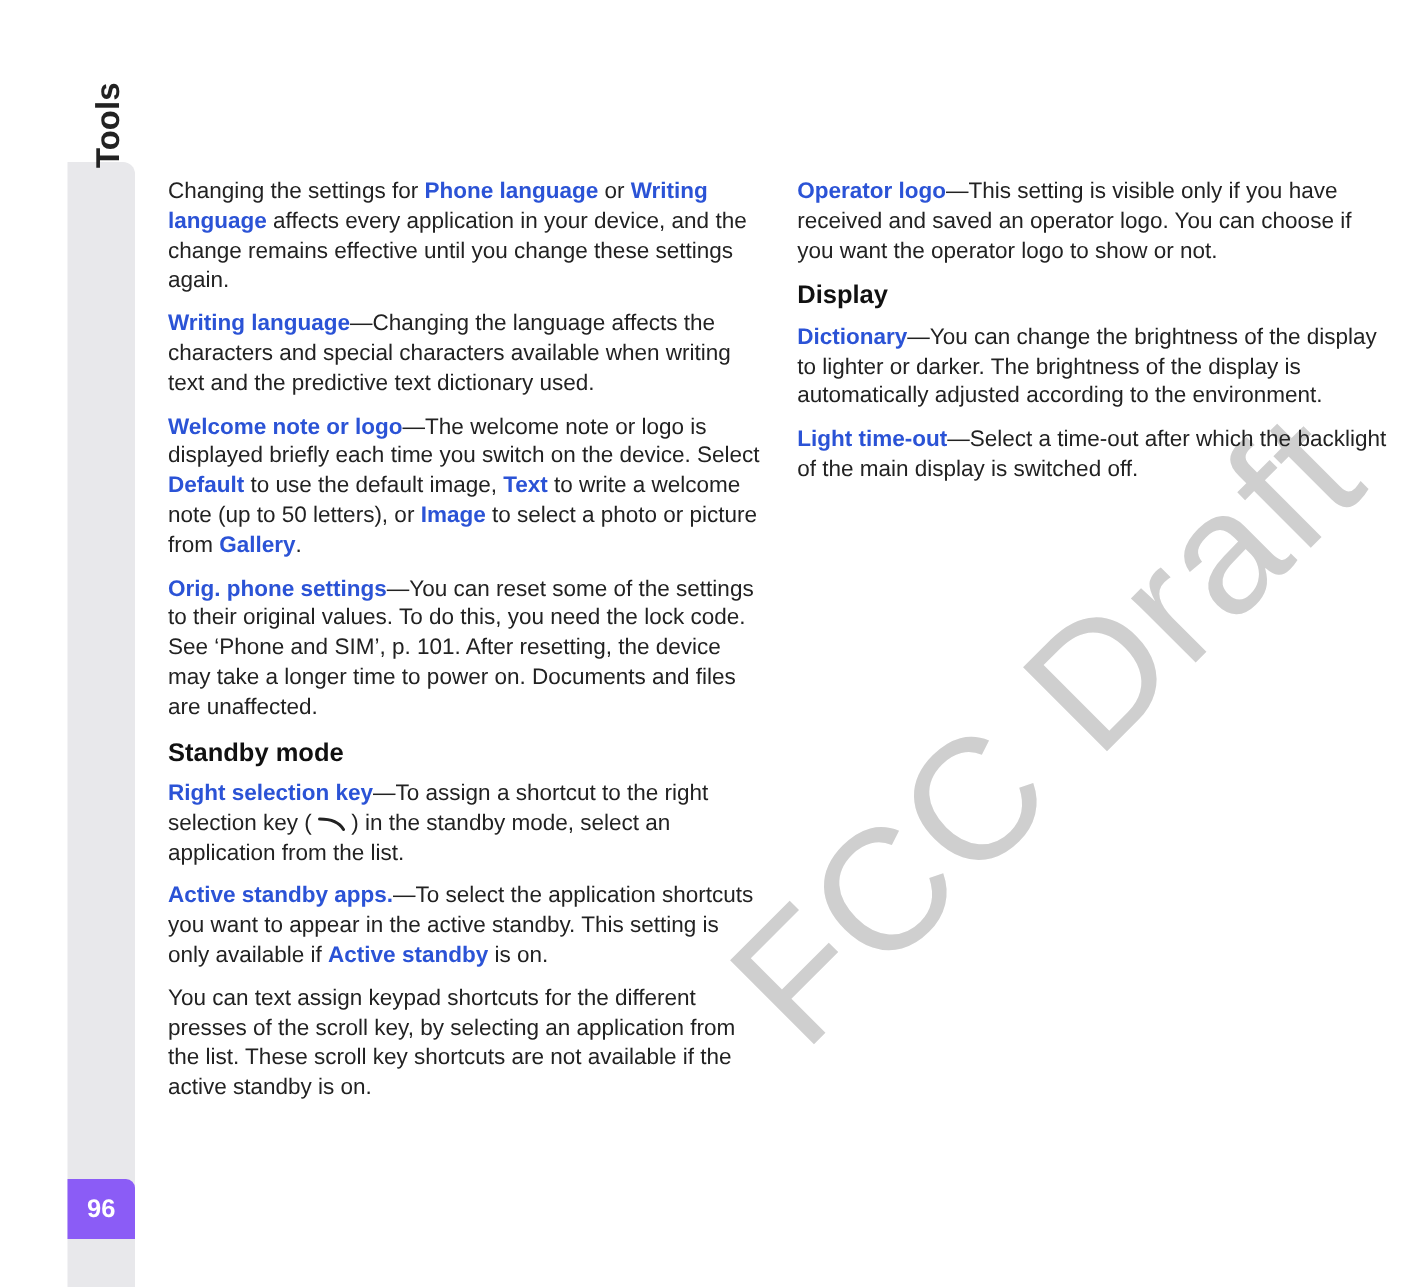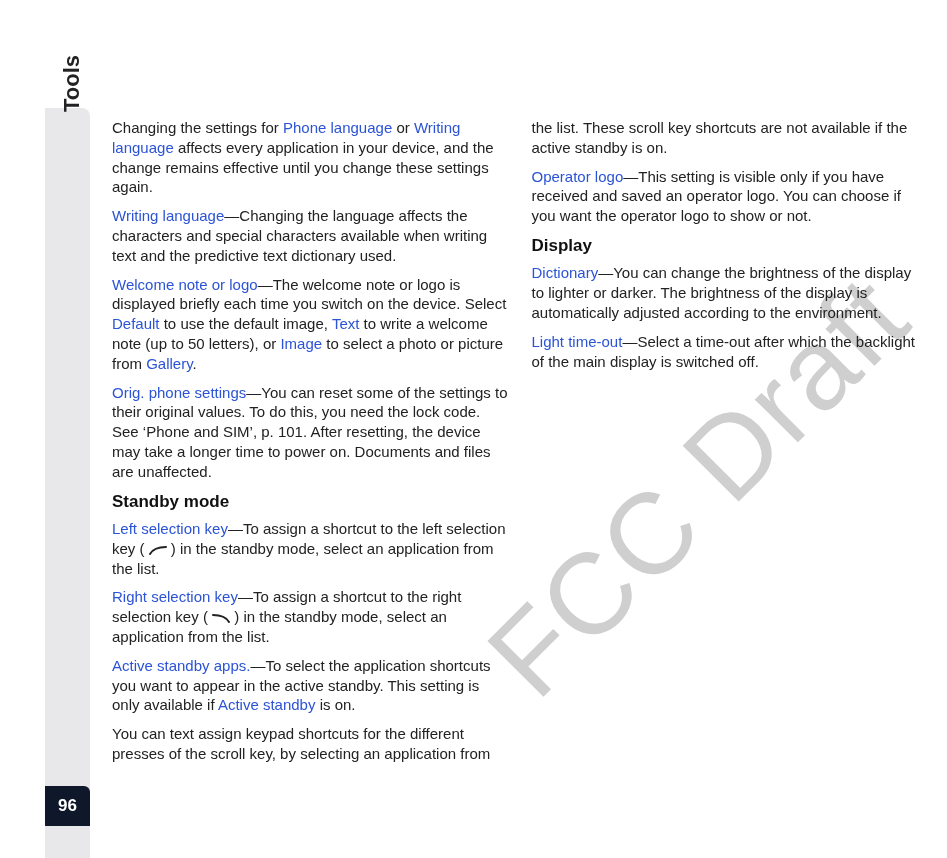--- a/index.html
+++ b/index.html
@@ -38,21 +38,21 @@
     font-weight: bold;
     color: #222;
     white-space: nowrap;
   }
   .page-no-box {
     position: absolute;
     left: 45px;
     bottom: 32px;
     width: 45px;
     height: 40px;
-    background: #0f172a;
+    background: #8b5cf6;
     border-top-right-radius: 6px;
     color: #fff;
     font-weight: bold;
     font-size: 17px;
     display: flex;
     align-items: center;
     justify-content: center;
   }
   .watermark {
     position: absolute;
@@ -85,21 +85,21 @@
   .content p {
     margin-bottom: 9px;
   }
   .content h3 {
     font-size: 17px;
     font-weight: bold;
     margin-top: 6px;
     margin-bottom: 6px;
     color: #111;
   }
-  .term { color: #2b53d6; font-weight: normal; }
+  .term { color: #2b53d6; font-weight: bold; }
   .glyph {
     display: inline-block;
     vertical-align: -2px;
   }
 </style>
 </head>
 <body>
 
 <div class="sidebar">
   <div class="side-tab"></div>
@@ -124,25 +124,20 @@
     <span class="term">Welcome note or logo</span><span>—The welcome note or logo is displayed briefly each time you switch on the device. Select </span><span class="term">Default</span><span> to use the default image, </span><span class="term">Text</span><span> to write a welcome note (up to 50 letters), or </span><span class="term">Image</span><span> to select a photo or picture from </span><span class="term">Gallery</span><span>.</span>
   </p>
 
   <p>
     <span class="term">Orig. phone settings</span><span>—You can reset some of the settings to their original values. To do this, you need the lock code. See ‘Phone and SIM’, p. 101. After resetting, the device may take a longer time to power on. Documents and files are unaffected.</span>
   </p>
 
   <h3>Standby mode</h3>
 
 
-  <p>
-    <span class="term">Left selection key</span><span>—To assign a shortcut to the left selection key ( </span><svg class="glyph" width="18" height="11" viewBox="0 0 18 11">
-        <path d="M1 9 Q5 2 17 2" stroke="#222" stroke-width="2" fill="none" stroke-linecap="round"></path>
-      </svg><span> ) in the standby mode, select an application from the list.</span>
-  </p>
 
   <p>
     <span class="term">Right selection key</span><span>—To assign a shortcut to the right selection key ( </span><svg class="glyph" width="18" height="11" viewBox="0 0 18 11">
         <path d="M17 9 Q13 2 1 2" stroke="#222" stroke-width="2" fill="none" stroke-linecap="round"></path>
       </svg><span> ) in the standby mode, select an application from the list.</span>
   </p>
 
   <p>
     <span class="term">Active standby apps.</span><span>—To select the application shortcuts you want to appear in the active standby. This setting is only available if </span><span class="term">Active standby</span><span> is on.</span>
   </p>

